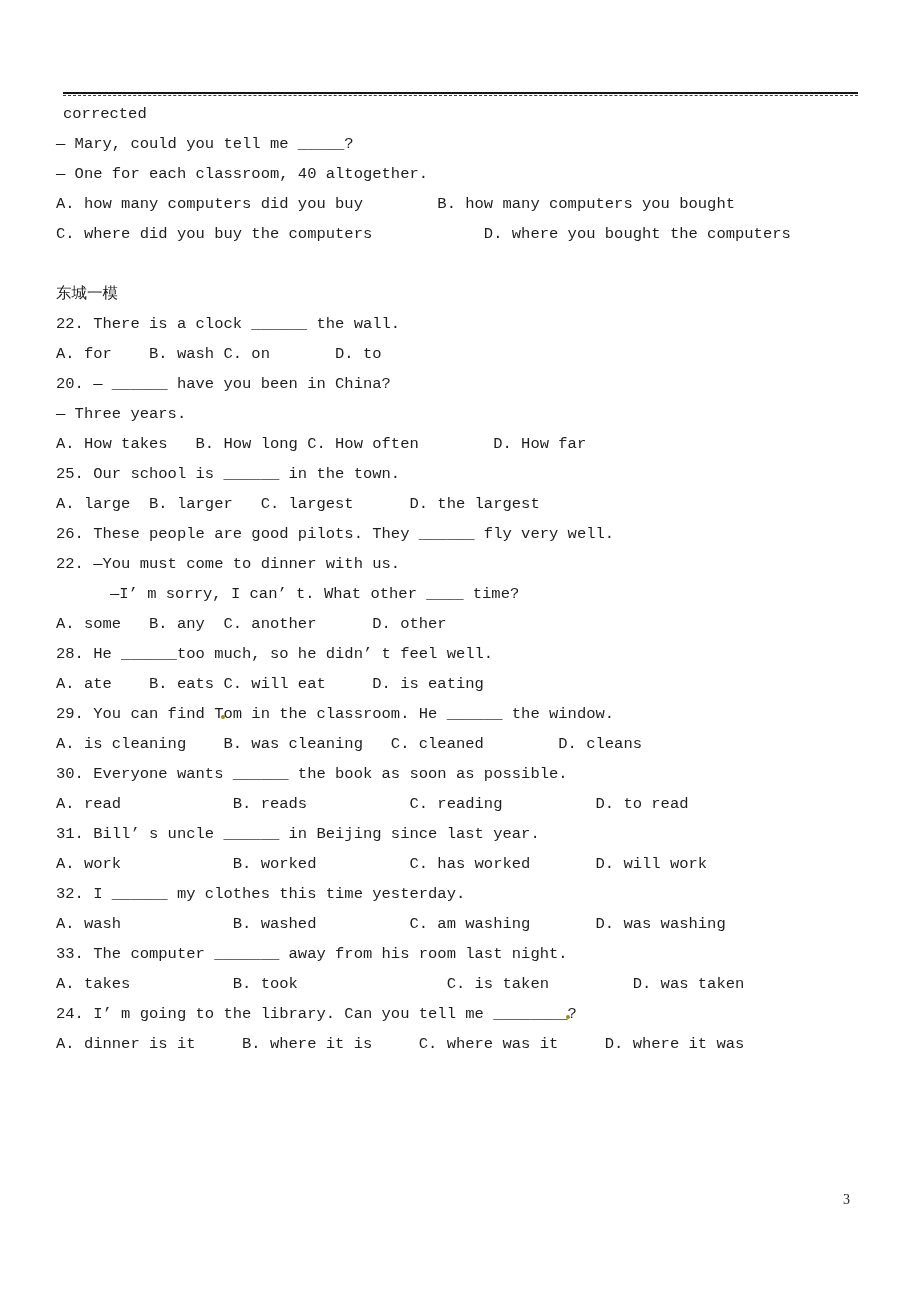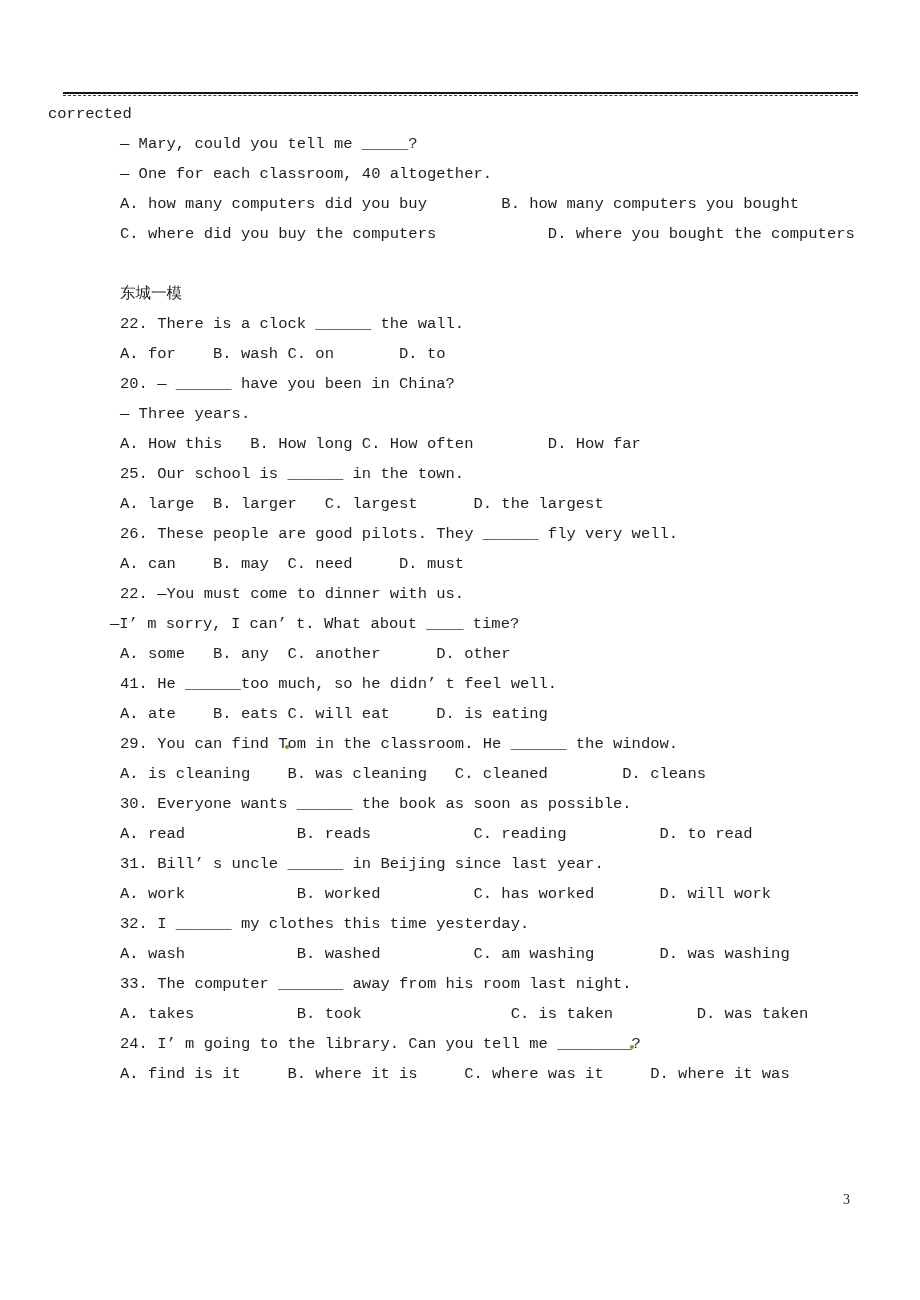--- a/index.html
+++ b/index.html
@@ -17,23 +17,23 @@
     position: absolute;
     top: 92px; left: 63px; width: 795px; height: 1px;
     border-top: 2px solid #161616;
     border-bottom: 1px dashed #3c3c3c;
   }
   .content { position: absolute; top: 99px; left: 0; right: 0; }
   .line {
     height: 30px;
     line-height: 30px;
     white-space: pre;
-    padding-left: 120px;
+    padding-left: 56px;
   }
-  .flush { padding-left: 48px; }
+  .flush { padding-left: 63px; }
   .deep  { padding-left: 110px; }
   .artifact-dot {
     display: inline-block;
     width: 0; height: 14px;
     position: relative;
     vertical-align: baseline;
   }
   .artifact-dot::after {
     content: "";
     position: absolute;
@@ -62,39 +62,38 @@
     <div class="line">— Mary, could you tell me _____?</div>
     <div class="line">— One for each classroom, 40 altogether.</div>
     <div class="line">A. how many computers did you buy        B. how many computers you bought</div>
     <div class="line">C. where did you buy the computers            D. where you bought the computers</div>
     <div class="line"></div>
     <div class="line">东城一模</div>
     <div class="line">22. There is a clock ______ the wall.</div>
     <div class="line">A. for    B. wash C. on       D. to</div>
     <div class="line">20. — ______ have you been in China?</div>
     <div class="line">— Three years.</div>
-    <div class="line">A. How this   B. How long C. How often        D. How far</div>
+    <div class="line">A. How takes   B. How long C. How often        D. How far</div>
     <div class="line">25. Our school is ______ in the town.</div>
     <div class="line">A. large  B. larger   C. largest      D. the largest</div>
     <div class="line">26. These people are good pilots. They ______ fly very well.</div>
-    <div class="line">A. can    B. may  C. need     D. must</div>
     <div class="line">22. —You must come to dinner with us.</div>
-    <div class="line deep">—I’ m sorry, I can’ t. What about ____ time?</div>
+    <div class="line deep">—I’ m sorry, I can’ t. What other ____ time?</div>
     <div class="line">A. some   B. any  C. another      D. other</div>
-    <div class="line">41. He ______too much, so he didn’ t feel well.</div>
+    <div class="line">28. He ______too much, so he didn’ t feel well.</div>
     <div class="line">A. ate    B. eats C. will eat     D. is eating</div>
     <div class="line"><span>29. You can find T</span><span class="artifact-dot"></span><span>om in the classroom. He ______ the window.</span></div>
     <div class="line">A. is cleaning    B. was cleaning   C. cleaned        D. cleans</div>
     <div class="line">30. Everyone wants ______ the book as soon as possible.</div>
     <div class="line">A. read            B. reads           C. reading          D. to read</div>
     <div class="line">31. Bill’ s uncle ______ in Beijing since last year.</div>
     <div class="line">A. work            B. worked          C. has worked       D. will work</div>
     <div class="line">32. I ______ my clothes this time yesterday.</div>
     <div class="line">A. wash            B. washed          C. am washing       D. was washing</div>
     <div class="line">33. The computer _______ away from his room last night.</div>
     <div class="line">A. takes           B. took                C. is taken         D. was taken</div>
     <div class="line"><span>24. I’ m going to the library. Can you tell me ________</span><span class="artifact-dot"></span><span>?</span></div>
-    <div class="line">A. find is it     B. where it is     C. where was it     D. where it was</div>
+    <div class="line">A. dinner is it     B. where it is     C. where was it     D. where it was</div>
   </div>
 
   <div class="page-number">3</div>
 
 </div>
 
 </body></html>

